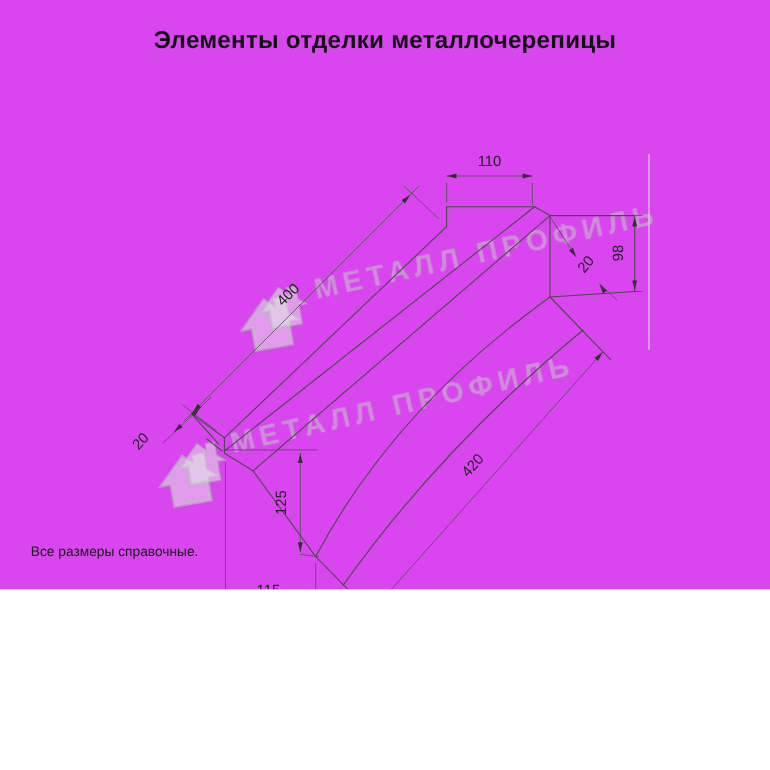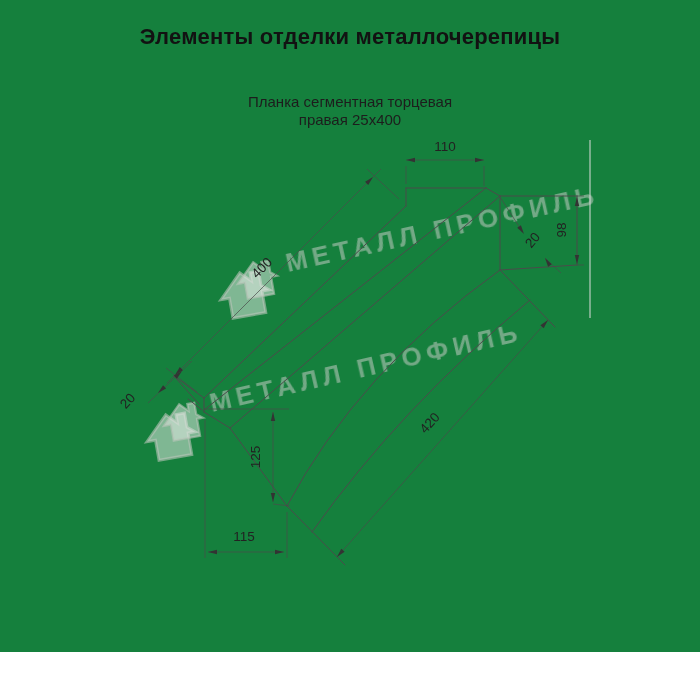--- a/index.html
+++ b/index.html
@@ -1,17 +1,17 @@
 <!DOCTYPE html>
 <html><head>
 <meta charset="utf-8">
 <style>
   html,body{margin:0;padding:0;background:#ffffff;}
   #page{
-    position:relative;width:700px;height:652px;background:#15803d;overflow:hidden;
+    position:relative;width:700px;height:536px;background:#d946ef;overflow:hidden;
     font-family:"Liberation Sans", sans-serif;
   }
   #title{
     position:absolute;top:24px;left:0;width:700px;text-align:center;
     font-size:22px;font-weight:700;color:#121212;letter-spacing:.2px;
   }
   #subtitle{
     position:absolute;top:93px;left:0;width:700px;text-align:center;
     font-size:15px;font-weight:400;color:#1d1d1d;line-height:18px;
   }
@@ -25,24 +25,20 @@
     fill:rgba(193,203,193,0.55);filter:blur(.4px);
   }
   .wm-house{stroke:rgba(185,196,185,0.6);stroke-width:2;fill:rgba(233,237,233,0.5);}
   text.dim{font-size:13.5px;fill:#222;}
 </style>
 </head>
 <body>
 
 <div id="page">
   <div id="title">Элементы отделки металлочерепицы</div>
-  <div id="subtitle">
-    <div>Планка сегментная торцевая</div>
-    <div>правая 25x400</div>
-  </div>
 
   <svg id="drawing" width="700" height="700" viewBox="0 0 700 700">
       <g>
         <g transform="translate(212,266) rotate(-10) scale(1.45)">
           <path d="M2,24 L18,8 L25,15 L25,9 L31,9 L31,19 L36,23 L31,23 L31,38 L8,38 L8,24 Z" class="wm-house"></path>
           <path d="M2,24 L18,8 L25,15 L25,9 L31,9 L31,19 L36,23 L31,23 L31,38 L8,38 L8,24 Z" class="wm-house" transform="translate(14,-4) scale(0.8)"></path>
         </g>
         <g transform="translate(138,408) rotate(-10) scale(1.45)">
           <path d="M2,24 L18,8 L25,15 L25,9 L31,9 L31,19 L36,23 L31,23 L31,38 L8,38 L8,24 Z" class="wm-house"></path>
           <path d="M2,24 L18,8 L25,15 L25,9 L31,9 L31,19 L36,23 L31,23 L31,38 L8,38 L8,24 Z" class="wm-house" transform="translate(14,-4) scale(0.8)"></path>
@@ -117,14 +113,15 @@
         <text x="536" y="243" class="dim" text-anchor="middle" transform="rotate(-50 536 243)">20</text>
         <text x="265" y="271" class="dim" text-anchor="middle" transform="rotate(-45 265 271)">400</text>
         <text x="433" y="426" class="dim" text-anchor="middle" transform="rotate(-48 433 426)">420</text>
         <text x="131" y="404" class="dim" text-anchor="middle" transform="rotate(-47 131 404)">20</text>
         <text x="260" y="457" class="dim" text-anchor="middle" transform="rotate(-90 260 457)">125</text>
         <text x="244" y="541" class="dim" text-anchor="middle" transform="rotate(0 244 541)">115</text>
       </g>
     </svg>
 
   <div id="notes">
+    <div>Все размеры справочные.</div>
   </div>
 </div>
 
 </body></html>

